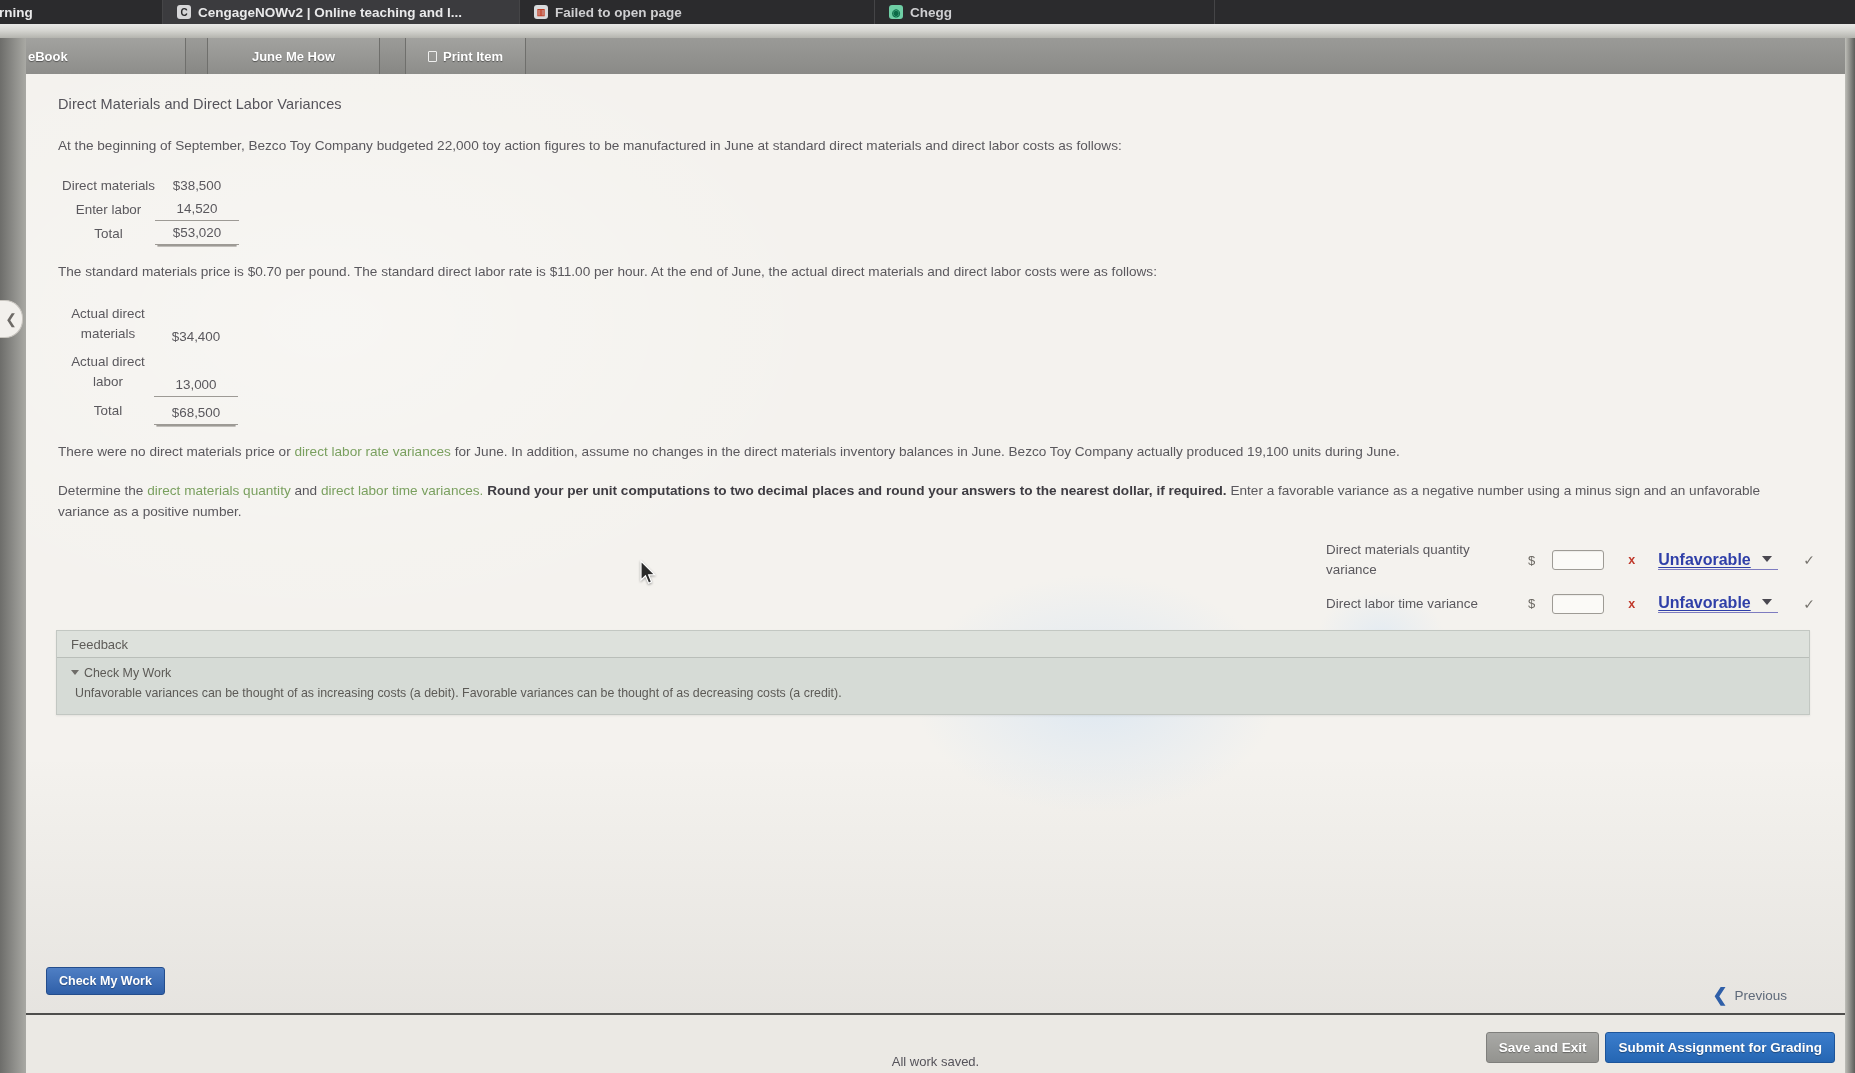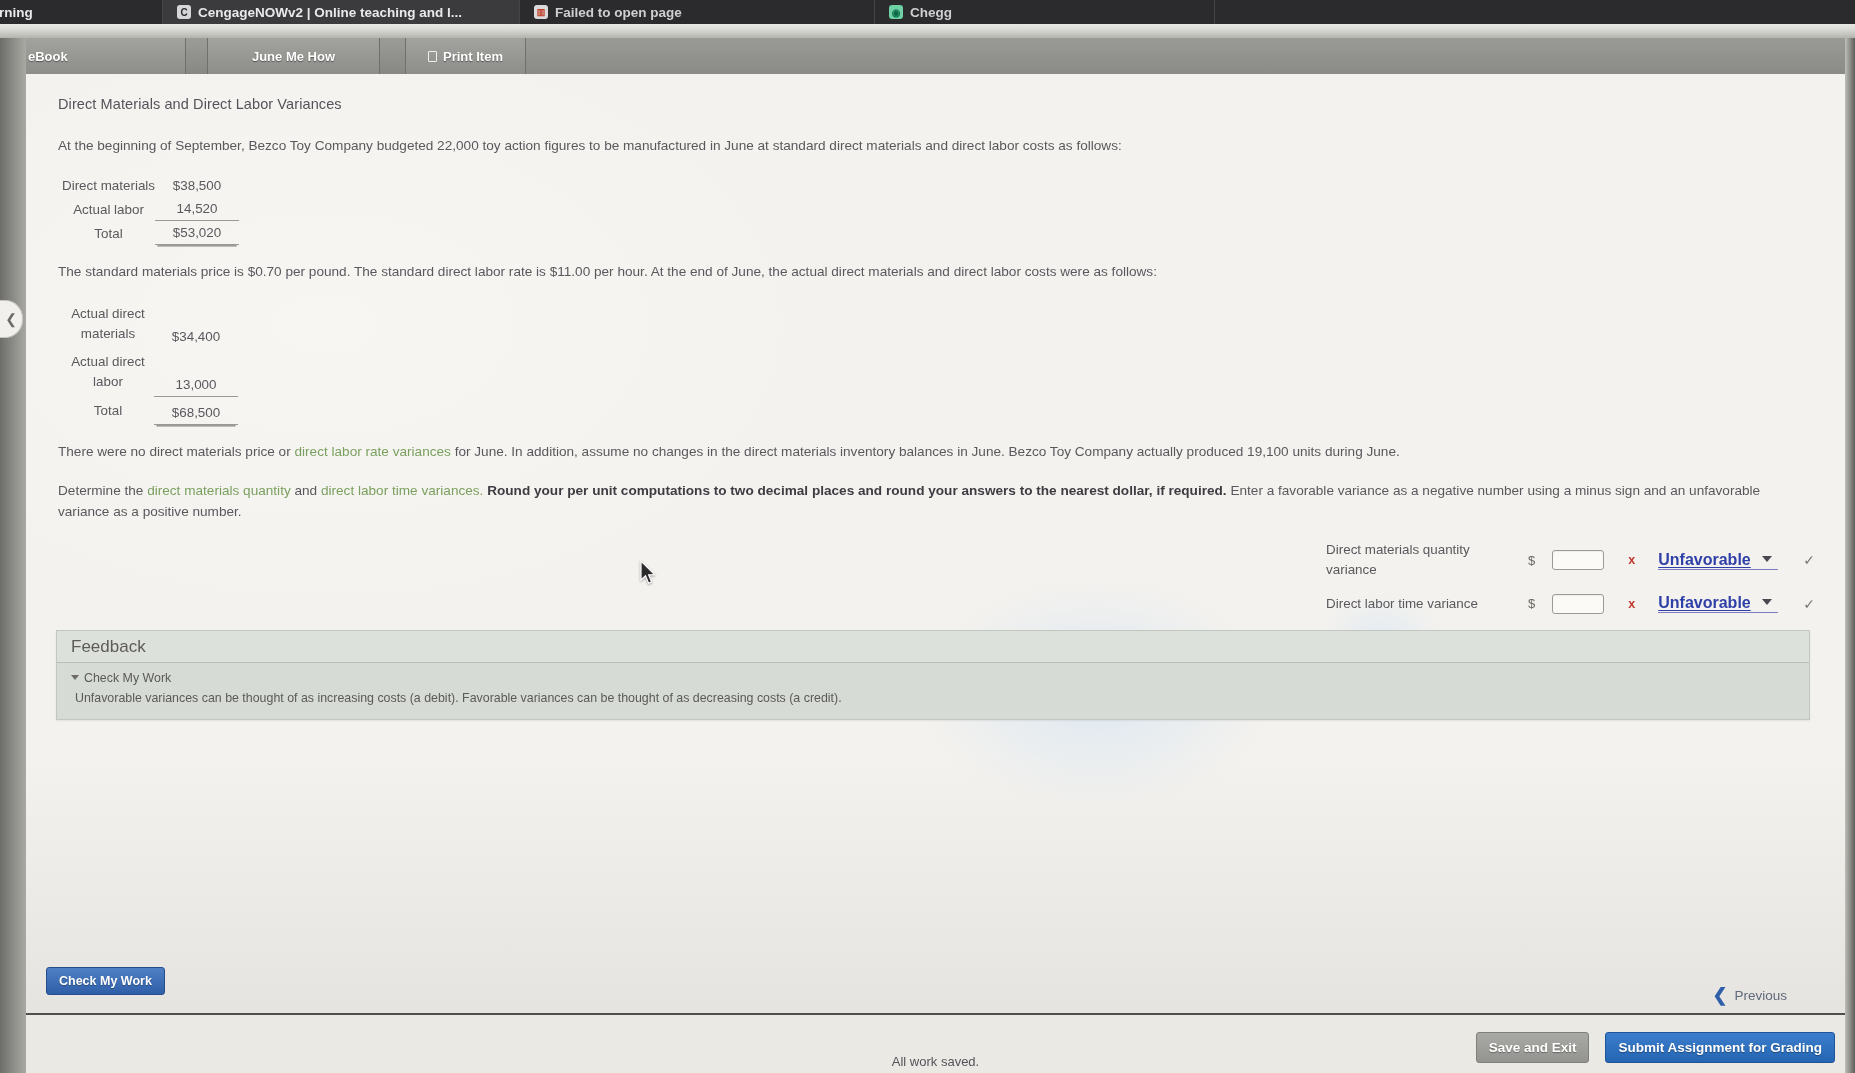--- a/index.html
+++ b/index.html
@@ -294,21 +294,21 @@
   .feedback {
     margin: 16px 0 0 30px;
     width: 1752px;
     background: #d6dbd6;
     border: 1px solid #c2c7c2;
     box-shadow: 0 1px 2px rgba(0,0,0,.07);
     position: relative;
     z-index: 3;
   }
   .fb-header {
-    font-size: 17px;
+    font-size: 13px;
     color: #5e5c58;
     padding: 6px 0 5px 14px;
     border-bottom: 1px solid #b9beb9;
     background: #dde1dc;
   }
   .fb-body { padding: 8px 14px 12px 14px; }
   .fb-cmw {
     font-size: 12.4px;
     color: #5c5a56;
     margin-bottom: 4px;
@@ -395,21 +395,21 @@
     bottom: 4px;
     font-size: 13px;
     color: #55535a;
     white-space: nowrap;
   }
   .footer-actions {
     position: absolute;
     right: 10px;
     bottom: 10px;
     display: flex;
-    gap: 16px;
+    gap: 6px;
     align-items: stretch;
   }
   .btn-save {
     background: linear-gradient(180deg,#a9a9a6 0%, #93938f 100%);
     color: #ffffff;
     font-size: 13.5px;
     font-weight: bold;
     padding: 7px 12px;
     border: 1px solid #7f7f7c;
     border-radius: 3px;
@@ -482,21 +482,21 @@
 
       <p class="para">At the beginning of September, Bezco Toy Company budgeted 22,000 toy action figures to be manufactured in June at standard direct materials and direct labor costs as follows:</p>
 
       <table class="cost-table">
         <tbody>
             <tr>
           <td class="ct-label">Direct materials</td>
           <td class="ct-value">$38,500</td>
         </tr>
         <tr>
-          <td class="ct-label">Actual labor</td>
+          <td class="ct-label">Enter labor</td>
           <td class="ct-value rule-single">14,520</td>
         </tr>
         <tr>
           <td class="ct-label">Total</td>
           <td class="ct-value rule-double">$53,020</td>
         </tr>
       </tbody>
         </table>
 
       <p class="para">The standard materials price is $0.70 per pound. The standard direct labor rate is $11.00 per hour. At the end of June, the actual direct materials and direct labor costs were as follows:</p>

